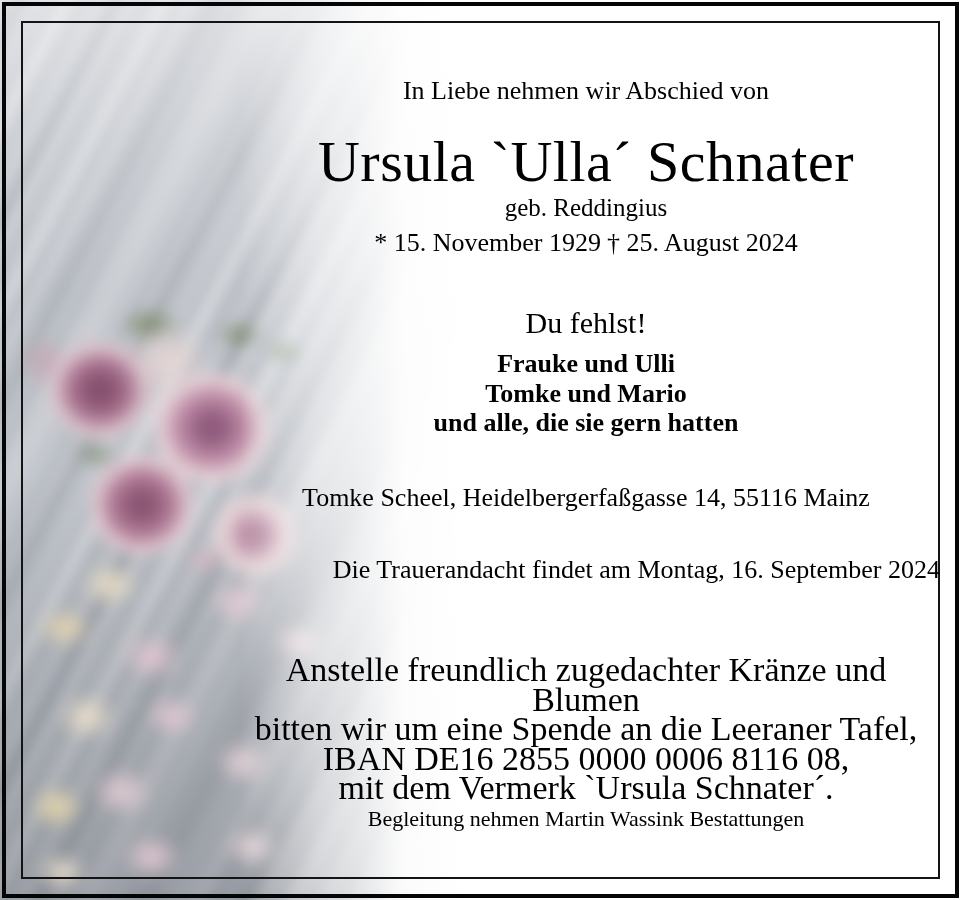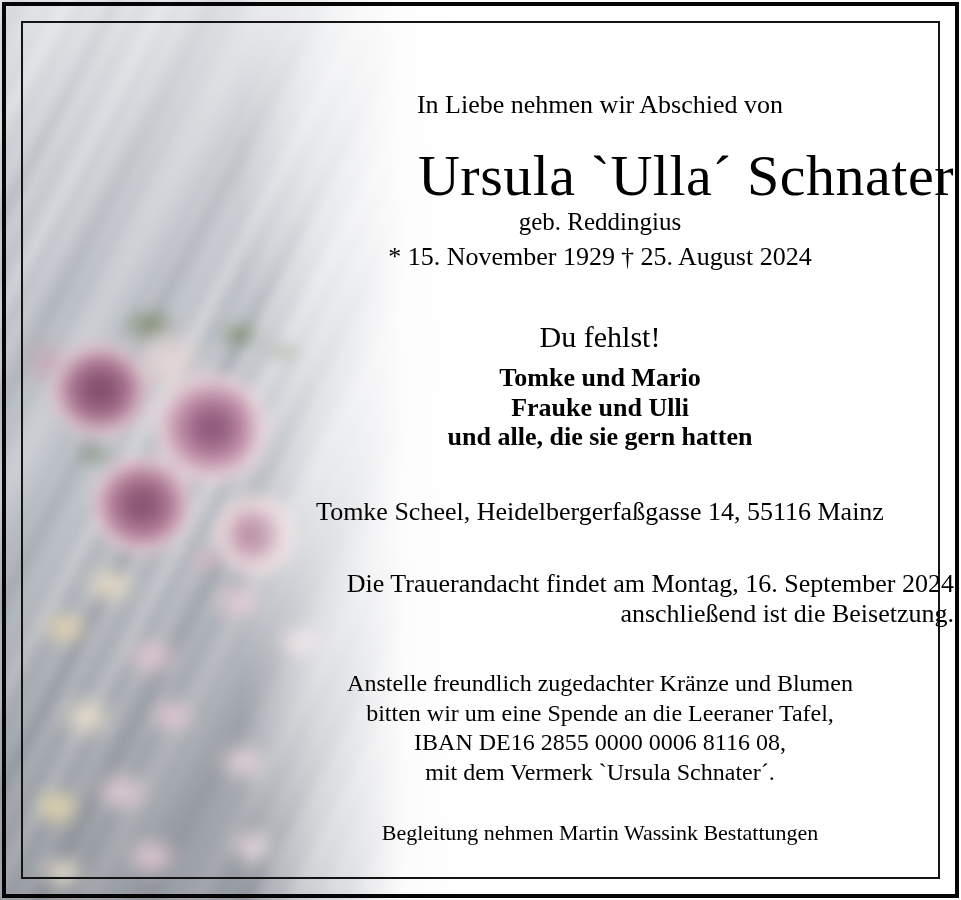--- a/index.html
+++ b/index.html
@@ -66,30 +66,30 @@
       rgba(255,255,255,0) 0%, rgba(255,255,255,0) 25%,
       rgba(255,255,255,.55) 33%, rgba(255,255,255,.96) 42%,
       #ffffff 48%);
   }
   
   .border{position:absolute;pointer-events:none;}
   .border.outer{inset:2px;border:4px solid #050505;}
   .border.inner{inset:21px;border:2px solid #141414;}
   
   .content{position:absolute;left:230px;top:0;width:708px;height:900px;text-align:center;}
-  .content > *{position:absolute;left:0;width:100%;margin:16px;}
+  .content > *{position:absolute;left:0;width:100%;margin:2px;}
   .intro{top:74px;font-size:26px;line-height:29px;}
-  .name{top:127px;font-size:58px;line-height:66px;font-weight:normal;letter-spacing:.5px;text-align:right;}
+  .name{top:127px;font-size:58px;line-height:66px;font-weight:normal;letter-spacing:.5px;}
   .maiden{top:192px;font-size:25px;line-height:28px;}
   .dates{top:226px;font-size:26px;line-height:29px;display:flex;justify-content:center;gap:6px;text-align:right;}
   .farewell{top:306px;font-size:30px;line-height:29px;}
   .mourners{top:347px;font-size:26px;line-height:29.5px;font-weight:bold;}
   .address{top:481px;font-size:26px;line-height:29.5px;}
   .service{top:553px;font-size:26px;line-height:29.5px;text-align:right;}
-  .donation{top:653px;font-size:24px;line-height:29.5px;text-align:center;}
+  .donation{top:653px;font-size:34px;line-height:29.5px;text-align:center;}
   .funeral-home{top:804px;font-size:22px;line-height:26px;}
 </style>
 </head>
 <body>
 
 <div class="card">
 
   <div class="photo">
     <div class="photo-paint">
       <span class="b b-g1"></span>
@@ -126,30 +126,29 @@
   <div class="content">
     <p class="intro">In Liebe nehmen wir Abschied von</p>
     <h1 class="name">Ursula `Ulla´ Schnater</h1>
     <p class="maiden">geb. Reddingius</p>
     <div class="dates">
       <span>* 15. November 1929</span>
       <span>† 25. August 2024</span>
     </div>
     <p class="farewell">Du fehlst!</p>
     <div class="mourners">
+      <div>Frauke und Ulli</div>
       <div>Tomke und Mario</div>
-      <div>Frauke und Ulli</div>
       <div>und alle, die sie gern hatten</div>
     </div>
     <div class="address">
       <div>Tomke Scheel, Heidelbergerfaßgasse 14, 55116 Mainz</div>
     </div>
     <div class="service">
       <div>Die Trauerandacht findet am Montag, 16. September 2024</div>
-      <div>anschließend ist die Beisetzung.</div>
     </div>
     <div class="donation">
       <div>Anstelle freundlich zugedachter Kränze und Blumen</div>
       <div>bitten wir um eine Spende an die Leeraner Tafel,</div>
       <div>IBAN DE16 2855 0000 0006 8116 08,</div>
       <div>mit dem Vermerk `Ursula Schnater´.</div>
     </div>
     <p class="funeral-home">Begleitung nehmen Martin Wassink Bestattungen</p>
   </div>
 

